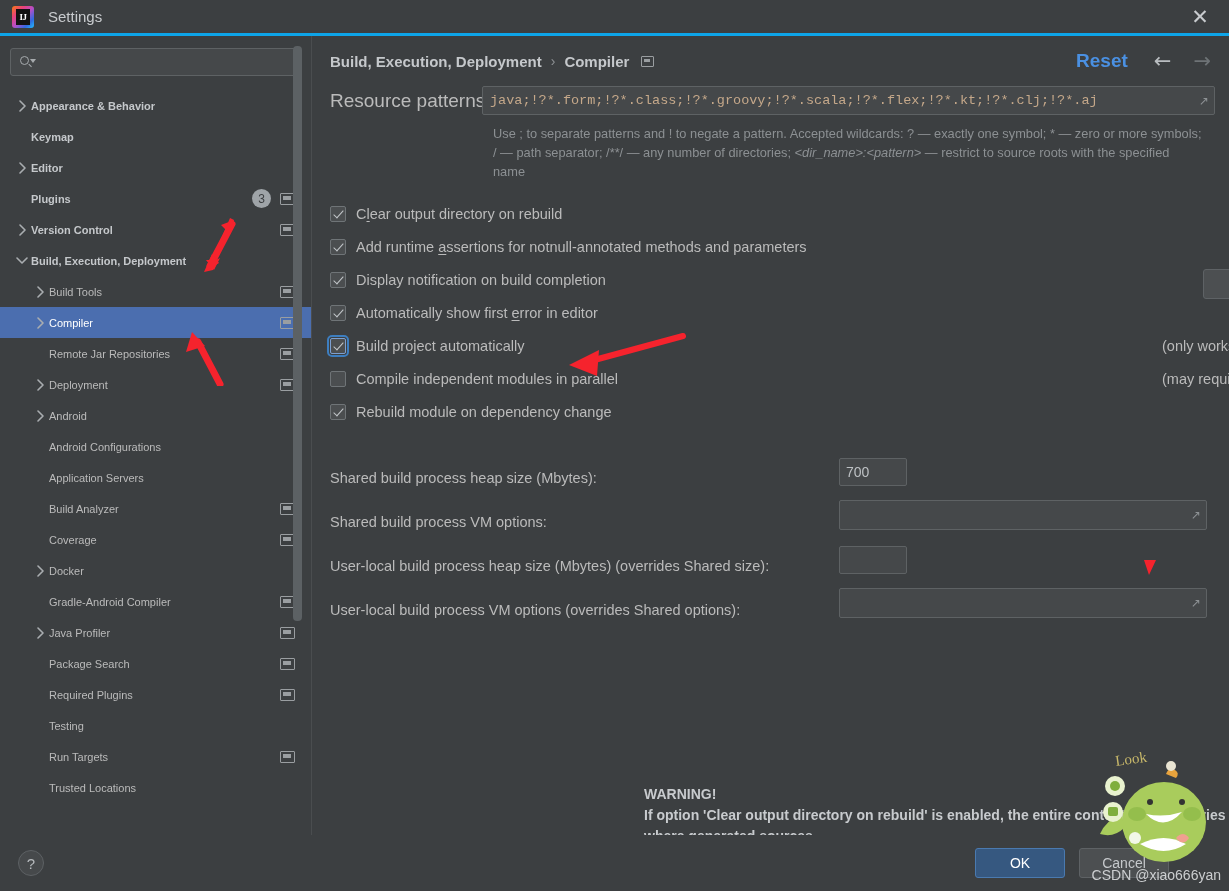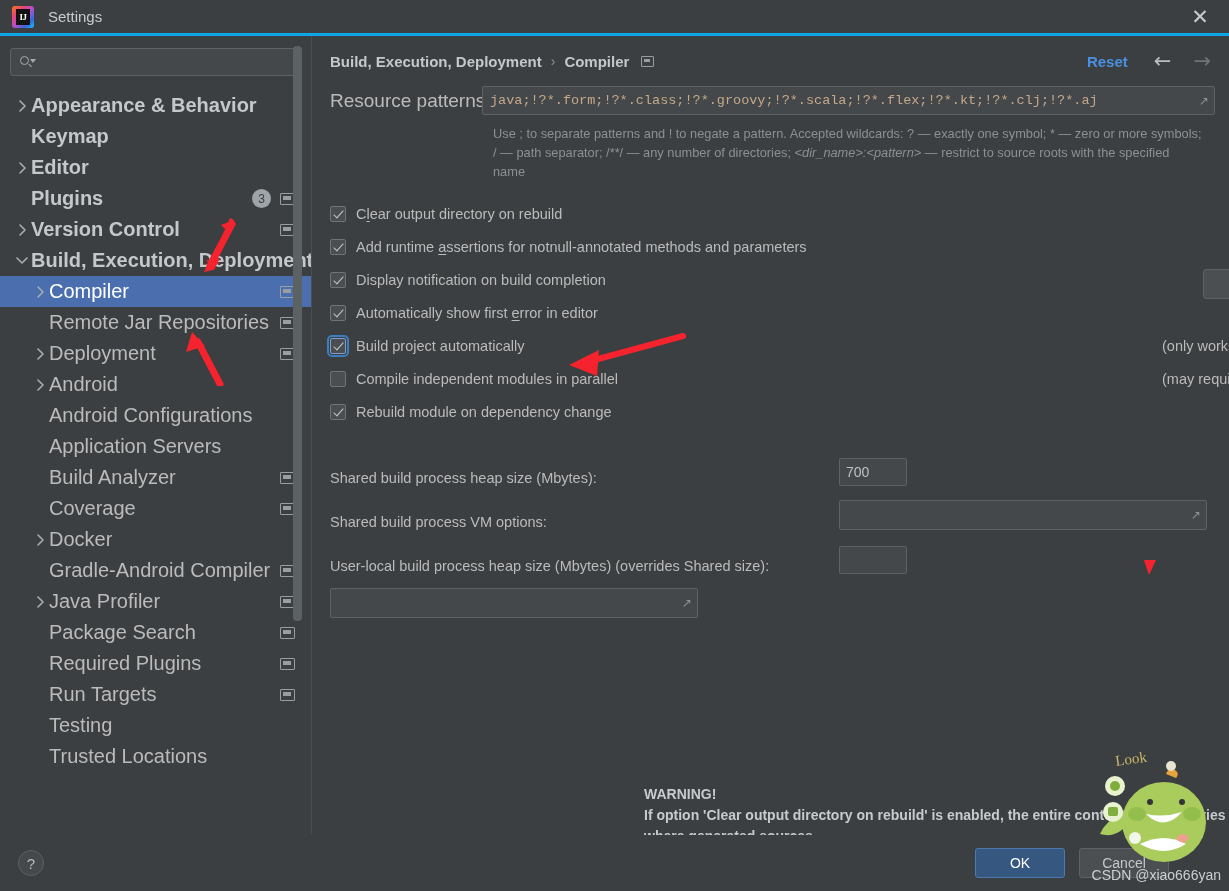--- a/index.html
+++ b/index.html
@@ -152,21 +152,21 @@
     width: 18px;
     flex: 0 0 18px;
     color: #a9adb0;
     font-size: 12px;
     text-align: center;
     line-height: 1;
   }
   .tree-item .arrow svg { display:block; margin: 0 auto; }
   .tree-item .label {
     color: #bbbbbb;
-    font-size: 20px;
+    font-size: 11px;
     white-space: nowrap;
   }
   .tree-item.top > .label { font-weight: bold; color: #c5c8cb; }
   .tree-item.selected .label { color: #ffffff; }
   .tree-item .spacer-right { flex: 1 1 auto; }
   .badge {
     min-width: 19px; height: 19px;
     border-radius: 10px;
     background: #9fa4a8;
     color: #3c3f41;
@@ -243,21 +243,21 @@
   .bc-icon::after {
     content: "";
     position: absolute;
     left: 2px; top: 2px;
     width: 6px; height: 3px;
     background: #9a9ea1;
   }
   .bc-spacer { flex: 1 1 auto; }
   .reset-link {
     color: #4a90e2;
-    font-size: 15px;
+    font-size: 19px;
     font-weight: bold;
     cursor: pointer;
     margin-right: 26px;
   }
   .nav-arrow {
     font-size: 21px;
     margin-right: 22px;
     cursor: pointer;
     font-family: "DejaVu Sans", sans-serif;
     line-height: 1;
@@ -542,124 +542,134 @@
           </div>
           <div class="tree-item top indent0">
             <span class="arrow">
               <svg width="12" height="9" viewBox="0 0 12 9">
                 <path d="M1 2 L6 7 L11 2" stroke="#a9adb0" stroke-width="1.6" fill="none" stroke-linecap="round" stroke-linejoin="round"></path>
               </svg>
             </span>
             <span class="label">Build, Execution, Deployment</span>
             <span class="spacer-right"></span>
           </div>
-          <div class="tree-item indent1 selected">
+          <div class="tree-item indent1">
             <span class="arrow">
               <svg width="9" height="12" viewBox="0 0 9 12">
                 <path d="M2 1 L7 6 L2 11" stroke="#a9adb0" stroke-width="1.6" fill="none" stroke-linecap="round" stroke-linejoin="round"></path>
               </svg>
             </span>
-            <span class="label">Compiler</span>
-            <span class="spacer-right"></span>
-            <span class="mon-icon"></span>
-          </div>
-          <div class="tree-item indent1">
-            <span class="arrow"></span>
-            <span class="label">Remote Jar Repositories</span>
-            <span class="spacer-right"></span>
-            <span class="mon-icon"></span>
-          </div>
-          <div class="tree-item indent1">
+            <span class="label">Build Tools</span>
+            <span class="spacer-right"></span>
+            <span class="mon-icon"></span>
+          </div>
+          <div class="tree-item indent1 selected">
             <span class="arrow">
               <svg width="9" height="12" viewBox="0 0 9 12">
                 <path d="M2 1 L7 6 L2 11" stroke="#a9adb0" stroke-width="1.6" fill="none" stroke-linecap="round" stroke-linejoin="round"></path>
               </svg>
             </span>
-            <span class="label">Deployment</span>
+            <span class="label">Compiler</span>
+            <span class="spacer-right"></span>
+            <span class="mon-icon"></span>
+          </div>
+          <div class="tree-item indent1">
+            <span class="arrow"></span>
+            <span class="label">Remote Jar Repositories</span>
             <span class="spacer-right"></span>
             <span class="mon-icon"></span>
           </div>
           <div class="tree-item indent1">
             <span class="arrow">
               <svg width="9" height="12" viewBox="0 0 9 12">
                 <path d="M2 1 L7 6 L2 11" stroke="#a9adb0" stroke-width="1.6" fill="none" stroke-linecap="round" stroke-linejoin="round"></path>
               </svg>
             </span>
-            <span class="label">Android</span>
-            <span class="spacer-right"></span>
-          </div>
-          <div class="tree-item indent1">
-            <span class="arrow"></span>
-            <span class="label">Android Configurations</span>
-            <span class="spacer-right"></span>
-          </div>
-          <div class="tree-item indent1">
-            <span class="arrow"></span>
-            <span class="label">Application Servers</span>
-            <span class="spacer-right"></span>
-          </div>
-          <div class="tree-item indent1">
-            <span class="arrow"></span>
-            <span class="label">Build Analyzer</span>
-            <span class="spacer-right"></span>
-            <span class="mon-icon"></span>
-          </div>
-          <div class="tree-item indent1">
-            <span class="arrow"></span>
-            <span class="label">Coverage</span>
+            <span class="label">Deployment</span>
             <span class="spacer-right"></span>
             <span class="mon-icon"></span>
           </div>
           <div class="tree-item indent1">
             <span class="arrow">
               <svg width="9" height="12" viewBox="0 0 9 12">
                 <path d="M2 1 L7 6 L2 11" stroke="#a9adb0" stroke-width="1.6" fill="none" stroke-linecap="round" stroke-linejoin="round"></path>
               </svg>
             </span>
-            <span class="label">Docker</span>
-            <span class="spacer-right"></span>
-          </div>
-          <div class="tree-item indent1">
-            <span class="arrow"></span>
-            <span class="label">Gradle-Android Compiler</span>
+            <span class="label">Android</span>
+            <span class="spacer-right"></span>
+          </div>
+          <div class="tree-item indent1">
+            <span class="arrow"></span>
+            <span class="label">Android Configurations</span>
+            <span class="spacer-right"></span>
+          </div>
+          <div class="tree-item indent1">
+            <span class="arrow"></span>
+            <span class="label">Application Servers</span>
+            <span class="spacer-right"></span>
+          </div>
+          <div class="tree-item indent1">
+            <span class="arrow"></span>
+            <span class="label">Build Analyzer</span>
+            <span class="spacer-right"></span>
+            <span class="mon-icon"></span>
+          </div>
+          <div class="tree-item indent1">
+            <span class="arrow"></span>
+            <span class="label">Coverage</span>
             <span class="spacer-right"></span>
             <span class="mon-icon"></span>
           </div>
           <div class="tree-item indent1">
             <span class="arrow">
               <svg width="9" height="12" viewBox="0 0 9 12">
                 <path d="M2 1 L7 6 L2 11" stroke="#a9adb0" stroke-width="1.6" fill="none" stroke-linecap="round" stroke-linejoin="round"></path>
               </svg>
             </span>
+            <span class="label">Docker</span>
+            <span class="spacer-right"></span>
+          </div>
+          <div class="tree-item indent1">
+            <span class="arrow"></span>
+            <span class="label">Gradle-Android Compiler</span>
+            <span class="spacer-right"></span>
+            <span class="mon-icon"></span>
+          </div>
+          <div class="tree-item indent1">
+            <span class="arrow">
+              <svg width="9" height="12" viewBox="0 0 9 12">
+                <path d="M2 1 L7 6 L2 11" stroke="#a9adb0" stroke-width="1.6" fill="none" stroke-linecap="round" stroke-linejoin="round"></path>
+              </svg>
+            </span>
             <span class="label">Java Profiler</span>
             <span class="spacer-right"></span>
             <span class="mon-icon"></span>
           </div>
           <div class="tree-item indent1">
             <span class="arrow"></span>
             <span class="label">Package Search</span>
             <span class="spacer-right"></span>
             <span class="mon-icon"></span>
           </div>
           <div class="tree-item indent1">
             <span class="arrow"></span>
             <span class="label">Required Plugins</span>
             <span class="spacer-right"></span>
             <span class="mon-icon"></span>
           </div>
           <div class="tree-item indent1">
             <span class="arrow"></span>
+            <span class="label">Testing</span>
+            <span class="spacer-right"></span>
+          </div>
+          <div class="tree-item indent1">
+            <span class="arrow"></span>
             <span class="label">Run Targets</span>
             <span class="spacer-right"></span>
             <span class="mon-icon"></span>
-          </div>
-          <div class="tree-item indent1">
-            <span class="arrow"></span>
-            <span class="label">Testing</span>
-            <span class="spacer-right"></span>
           </div>
           <div class="tree-item indent1">
             <span class="arrow"></span>
             <span class="label">Trusted Locations</span>
             <span class="spacer-right"></span>
           </div>
         </div>
 
       <div class="sb-track">
         <div class="sb-thumb" style="top:10px;height:575px;"></div>
@@ -737,20 +747,21 @@
           </div>
           <div class="opt-row">
             <span class="opt-label">Shared build process VM options:</span>
             <span class="field-wrap"><input class="wide-input" type="text" value="" style=""><span class="expand-ico">↗</span></span>
           </div>
           <div class="opt-row">
             <span class="opt-label">User-local build process heap size (Mbytes) (overrides Shared size):</span>
             <input class="small-input" type="text" value="" style="">
           </div>
           <div class="opt-row">
+            <span class="opt-label">User-local build process VM options (overrides Shared options):</span>
             <span class="field-wrap"><input class="wide-input" type="text" value="" style=""><span class="expand-ico">↗</span></span>
           </div>
         </div>
 
       <div class="warning">
         <div>WARNING!</div>
         <div>If option 'Clear output directory on rebuild' is enabled, the entire contents of directories where generated sources</div>
 
       </div>
 

